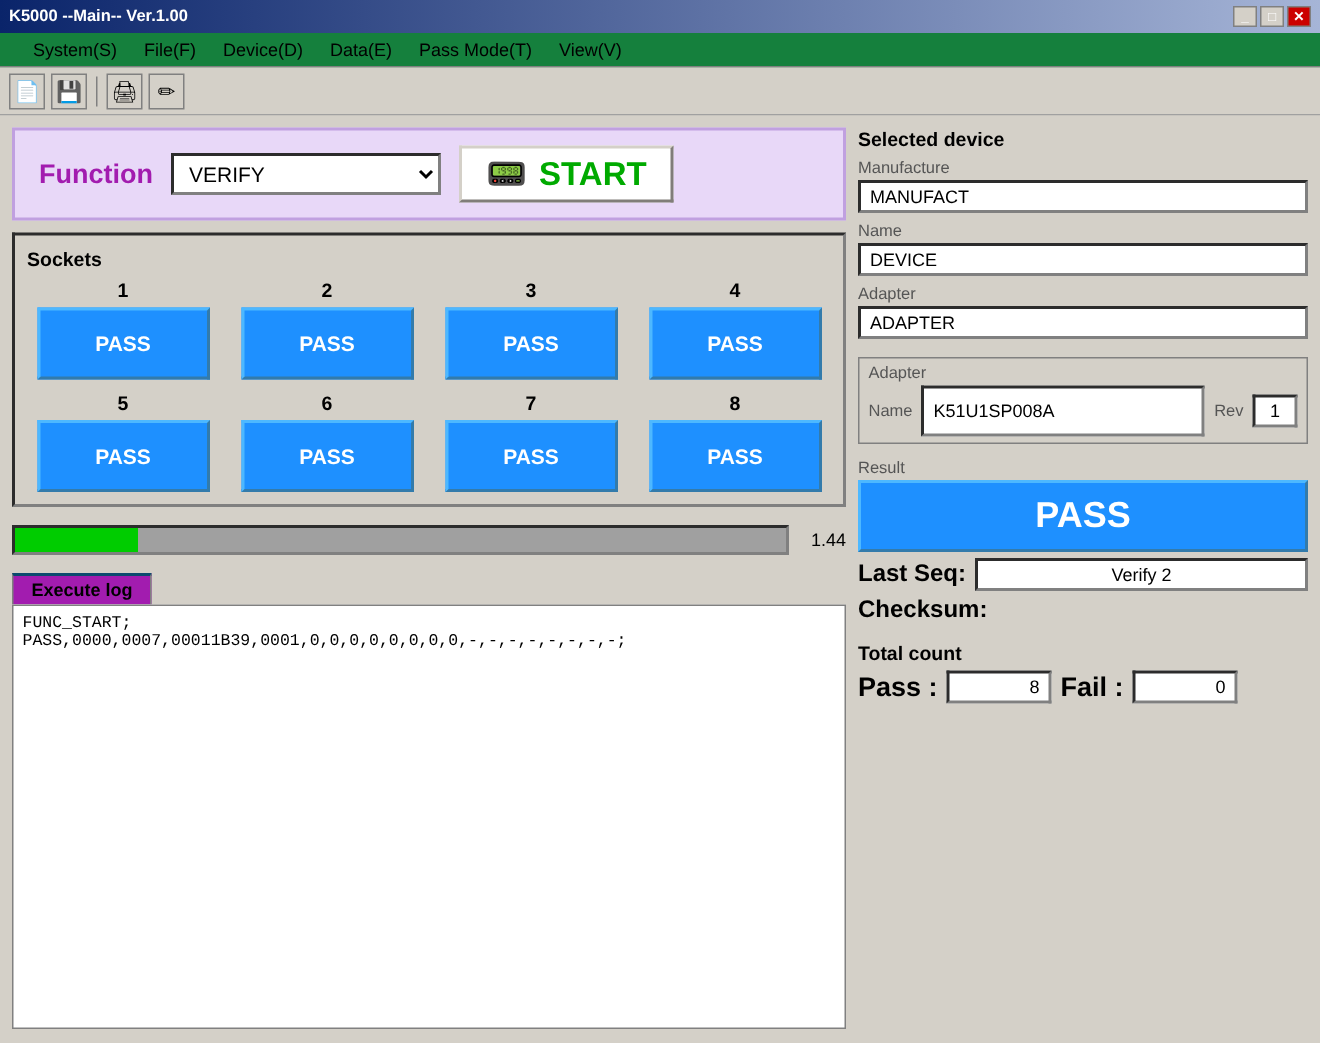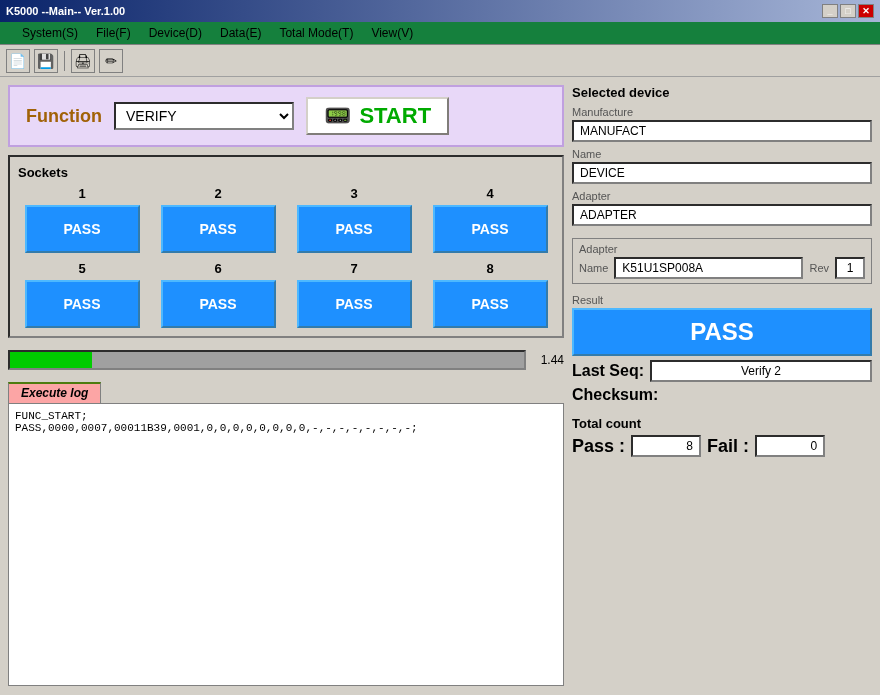--- a/index.html
+++ b/index.html
@@ -107,21 +107,21 @@
       background: #e8d8f8;
       border: 2px solid #c0a0e0;
       padding: 10px 16px;
       display: flex;
       align-items: center;
       gap: 12px;
     }
     .function-label {
       font-size: 18px;
       font-weight: bold;
-      color: #a16207;
+      color: #a21caf;
     }
     .function-select {
       width: 180px;
       height: 28px;
       font-size: 14px;
       border: 2px inset #808080;
       background: white;
       padding: 2px 6px;
     }
     .start-btn {
@@ -214,25 +214,24 @@
     }
     .tab {
       padding: 3px 12px;
       border: 1px solid #808080;
       border-bottom: none;
       background: #c0c0c0;
       cursor: pointer;
       font-size: 12px;
     }
     .tab.active {
-      background: #fca5a5;
-      border-top: 2px solid #4d7c0f;
+      background: #a21caf;
+      border-top: 2px solid #0c4a6e;
       padding-top: 2px;
       font-weight: bold;
-      font-style: italic;
     }
     .tab-content {
       border: 1px solid #808080;
       background: white;
       flex: 1;
       padding: 6px;
       font-size: 11px;
       font-family: 'Courier New', monospace;
       overflow-y: auto;
       min-height: 80px;
@@ -280,21 +279,21 @@
       display: flex;
       align-items: center;
       gap: 6px;
     }
     .adapter-name-label {
       font-size: 11px;
       color: #555;
     }
     .adapter-name-value {
       flex: 1;
-      height: 22px;
+      height: 34px;
       background: white;
       border: 2px inset #808080;
       padding: 2px 6px;
       font-size: 12px;
       display: flex;
       align-items: center;
     }
     .adapter-rev-label {
       font-size: 11px;
       color: #555;
@@ -391,21 +390,21 @@
     <div class="title-btn">□</div>
     <div class="title-btn close">✕</div>
   </div>
 </div>
 
 <div class="menu-bar">
   <span class="menu-item">System(S)</span>
   <span class="menu-item">File(F)</span>
   <span class="menu-item">Device(D)</span>
   <span class="menu-item">Data(E)</span>
-  <span class="menu-item">Total Mode(T)</span>
+  <span class="menu-item">Pass Mode(T)</span>
   <span class="menu-item">View(V)</span>
 </div>
 
 <div class="toolbar">
   <div class="toolbar-btn">📄</div>
   <div class="toolbar-btn">💾</div>
   <div class="toolbar-sep"></div>
   <div class="toolbar-btn">🖨</div>
   <div class="toolbar-btn">✏</div>
 </div>

